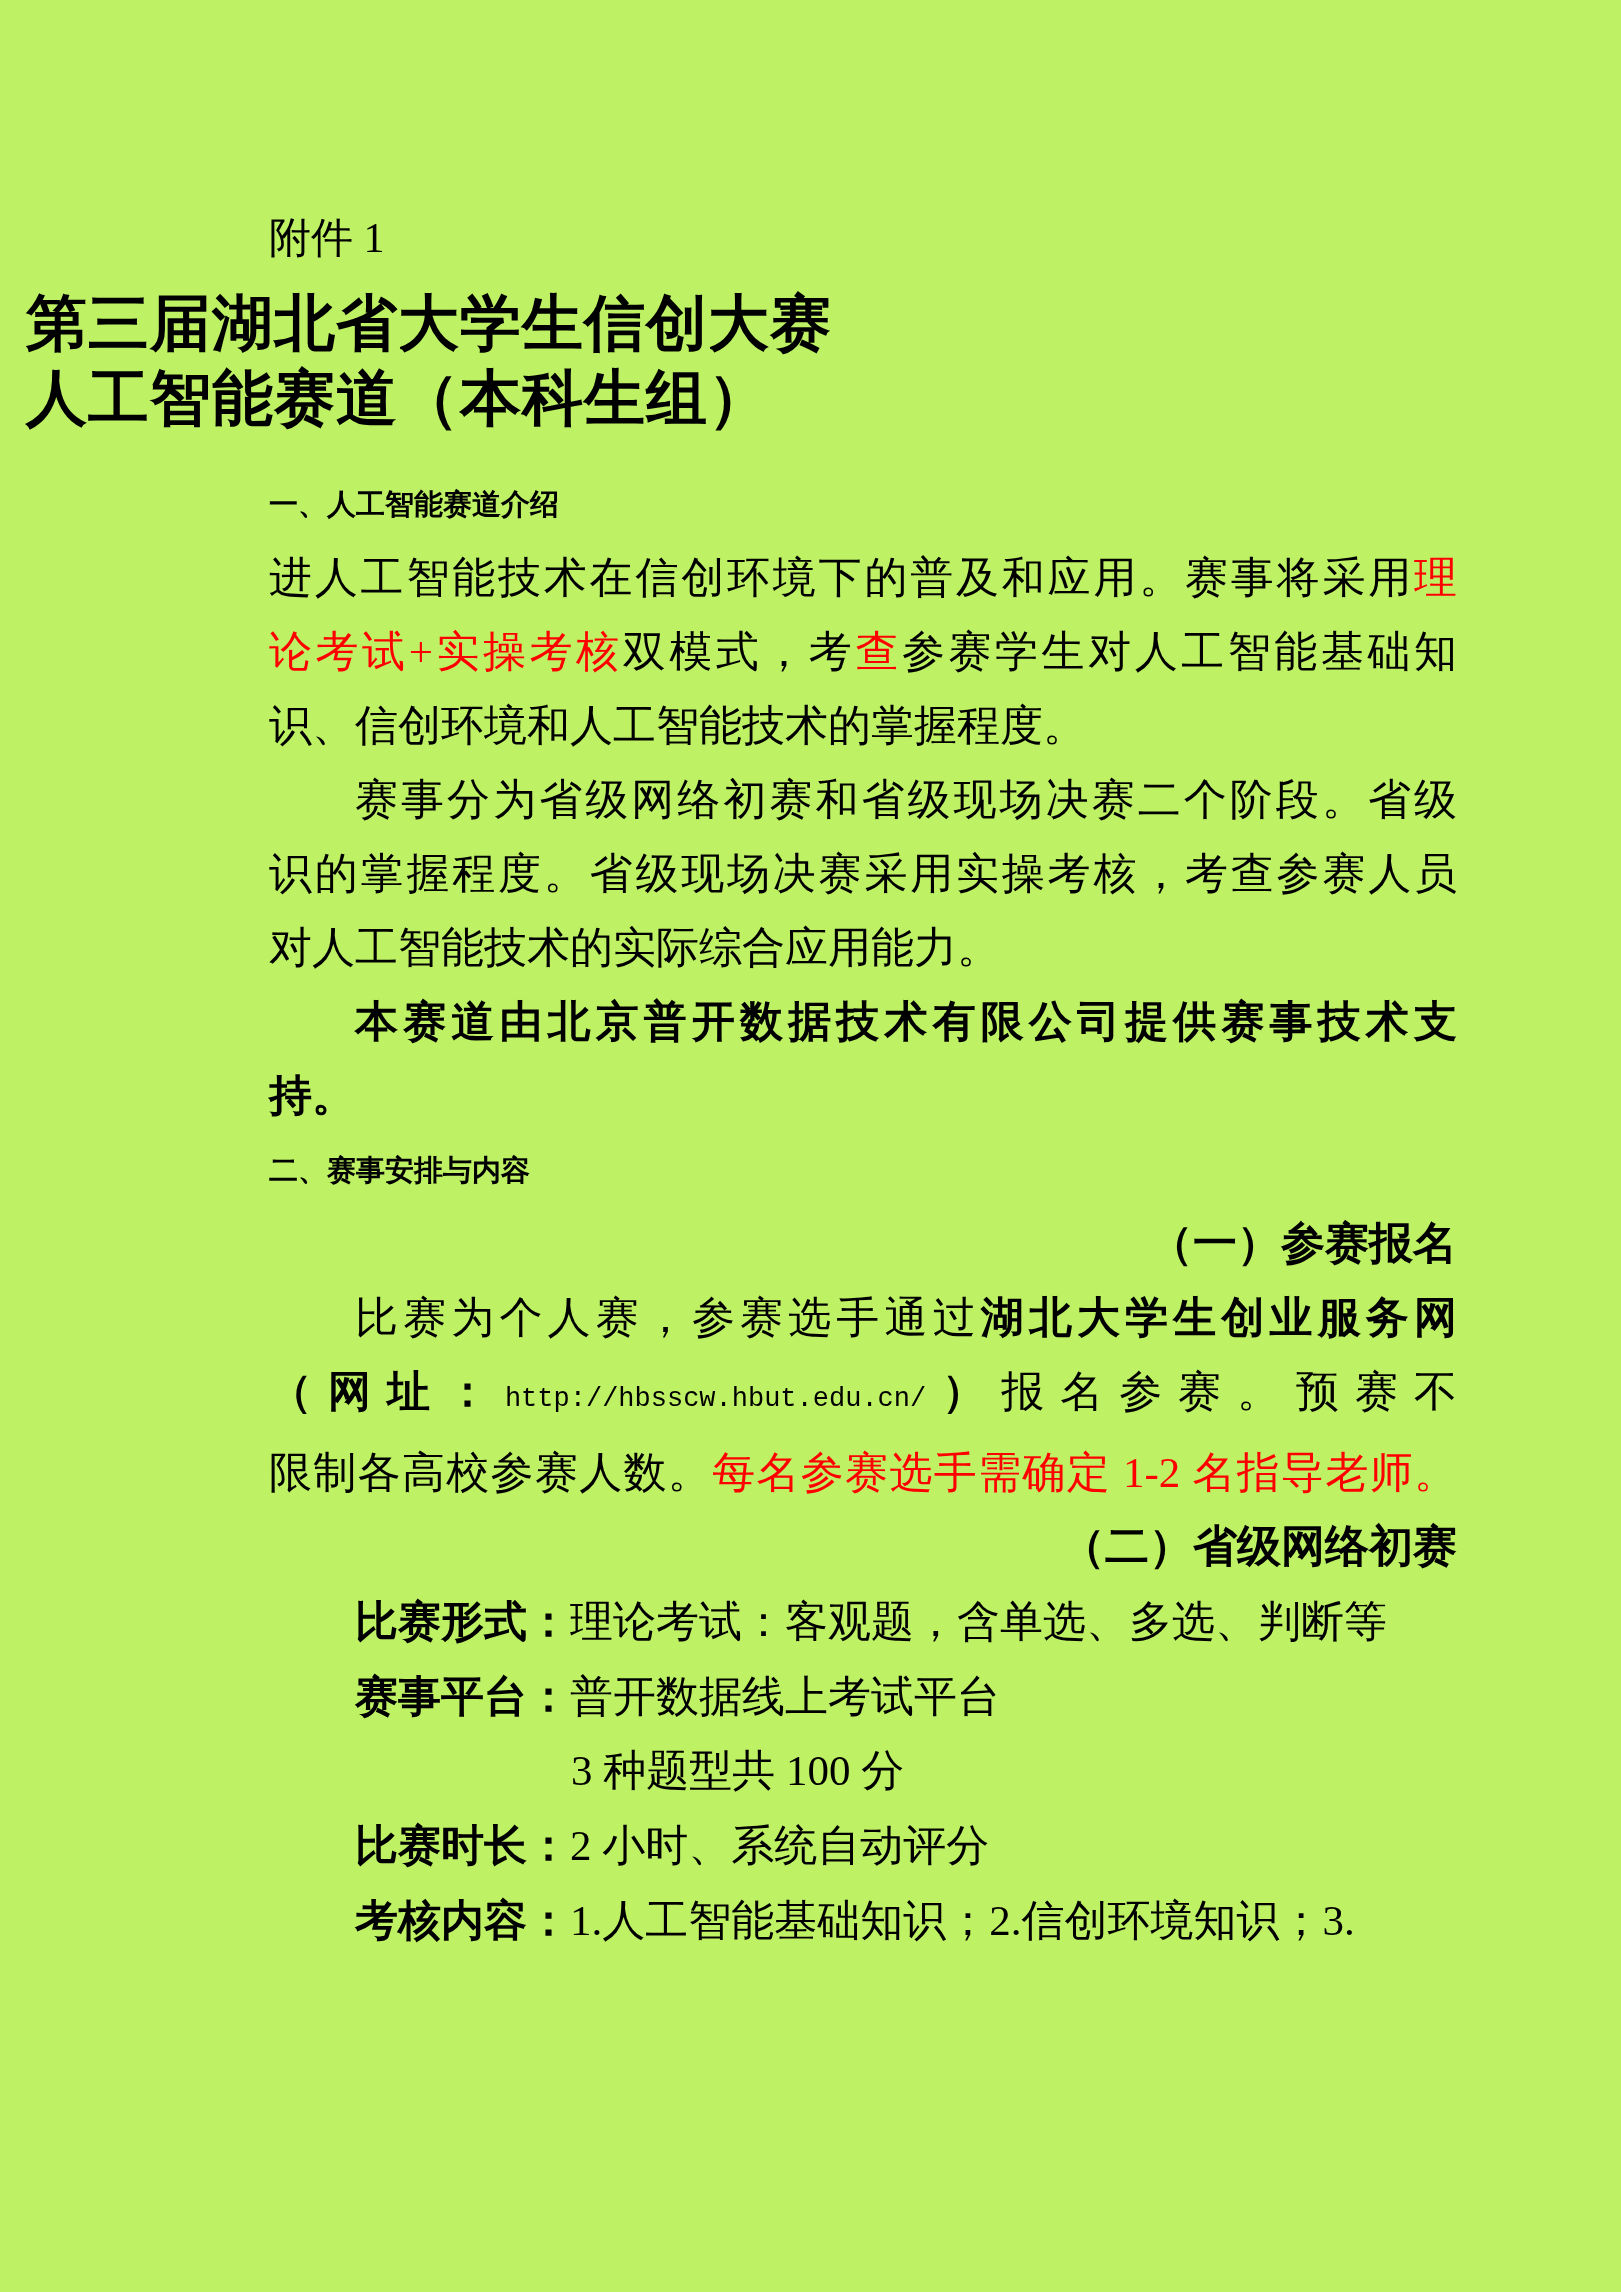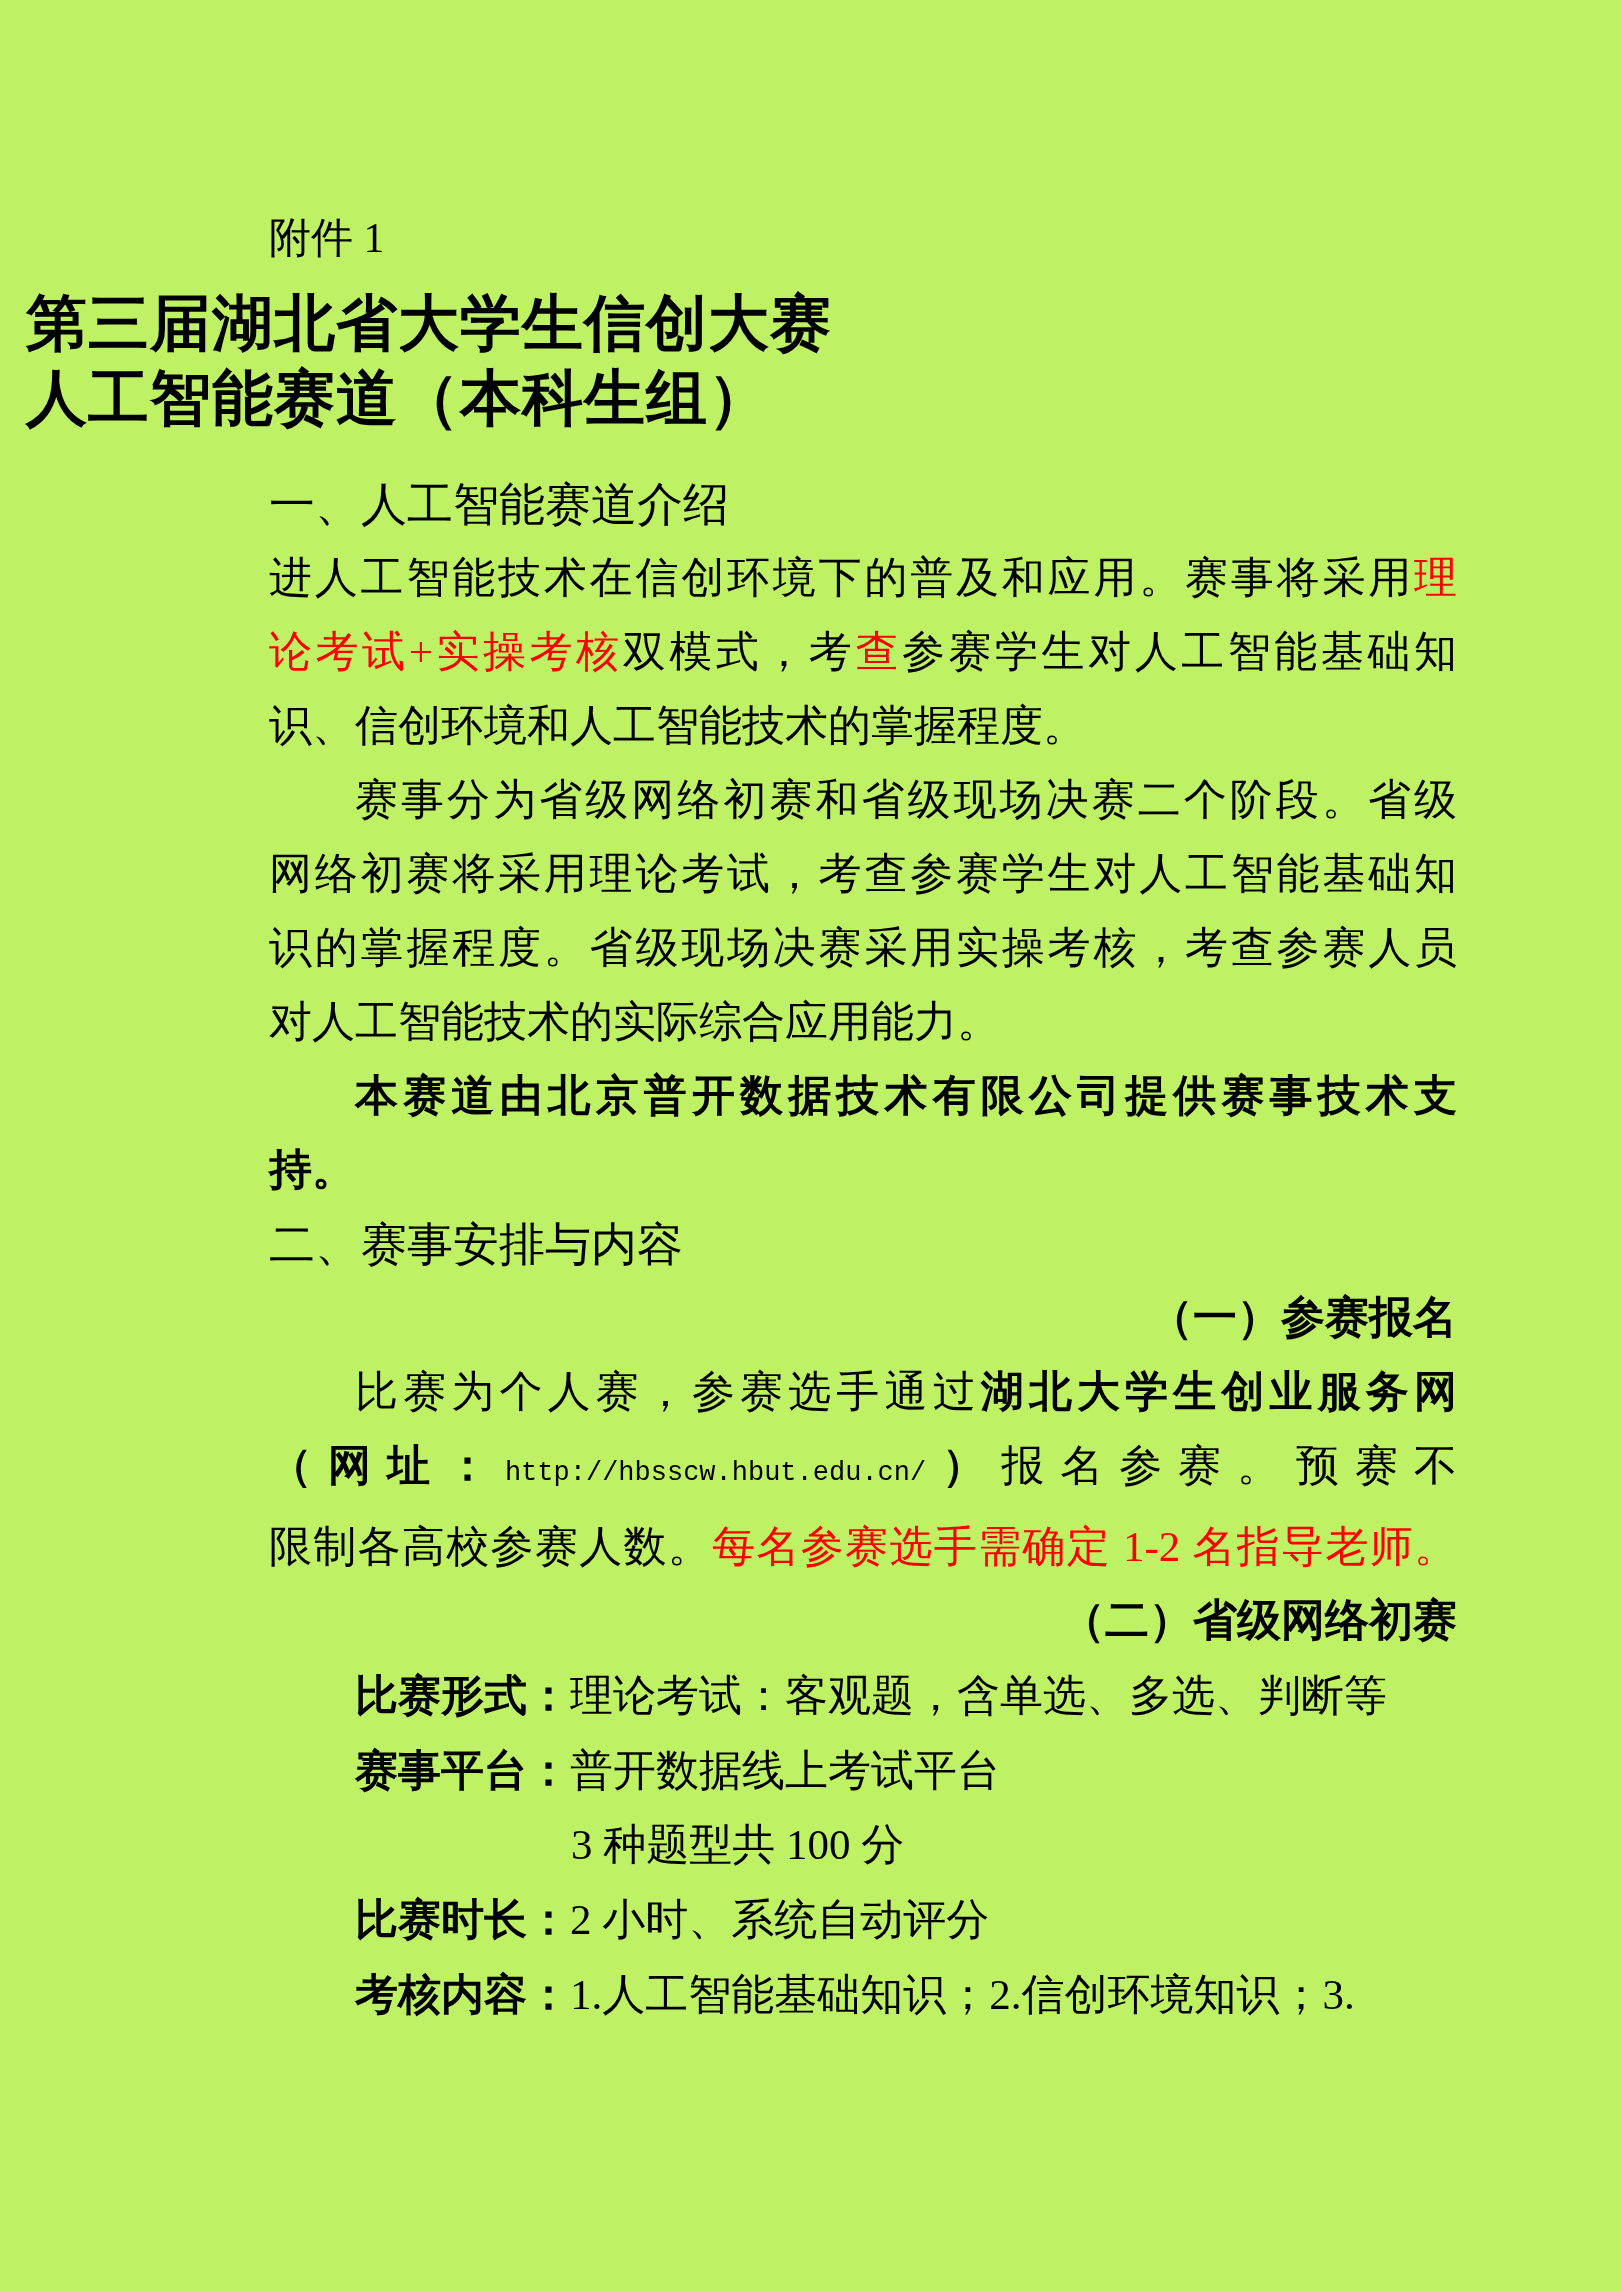--- a/index.html
+++ b/index.html
@@ -43,22 +43,22 @@
     white-space: nowrap;
   }
   .jline {
     white-space: normal;
     text-align: justify;
     text-align-last: justify;
   }
   .indent1 { padding-left: 86px; }
   .indent2 { padding-left: 302px; }
   .h-sans {
-    font-weight: normal;
-    font-size: 46px;
+    font-weight: bold;
+    font-size: 29px;
     font-family: "Liberation Sans", "DejaVu Sans", sans-serif;
   }
   .h-sub {
     font-weight: bold;
     font-size: 44px;
     text-align: right;
   }
   .first-heading { margin-top: 31px; }
   .bold { font-weight: bold; }
   .label {
@@ -87,21 +87,20 @@
 
   <div class="content">
 
     <div class="line h-sans first-heading">一、人工智能赛道介绍</div>
 
     <div class="line jline"><span>进人工智能技术在信创环境下的普及和应用。赛事将采用</span><span class="red">理</span></div>
     <div class="line jline"><span class="red">论考试+实操考核</span><span>双模式，考</span><span class="red">查</span><span>参赛学生对人工智能基础知</span></div>
     <div class="line">识、信创环境和人工智能技术的掌握程度。</div>
 
     <div class="line jline indent1">赛事分为省级网络初赛和省级现场决赛二个阶段。省级</div>
-    <div class="line jline">网络初赛将采用理论考试，考查参赛学生对人工智能基础知</div>
     <div class="line jline">识的掌握程度。省级现场决赛采用实操考核，考查参赛人员</div>
     <div class="line">对人工智能技术的实际综合应用能力。</div>
 
     <div class="line jline indent1 bold">本赛道由北京普开数据技术有限公司提供赛事技术支</div>
     <div class="line bold">持。</div>
 
     <div class="line h-sans">二、赛事安排与内容</div>
     <div class="line h-sub indent1">（一）参赛报名</div>
 
     <div class="line jline indent1"><span>比赛为个人赛，参赛选手通过</span><span class="bold">湖北大学生创业服务网</span></div>

